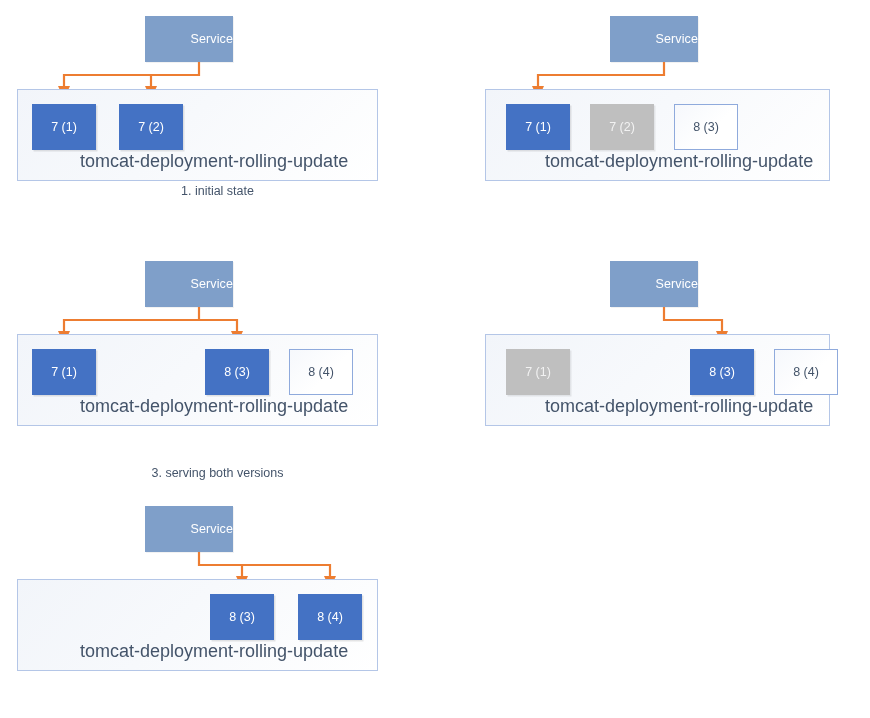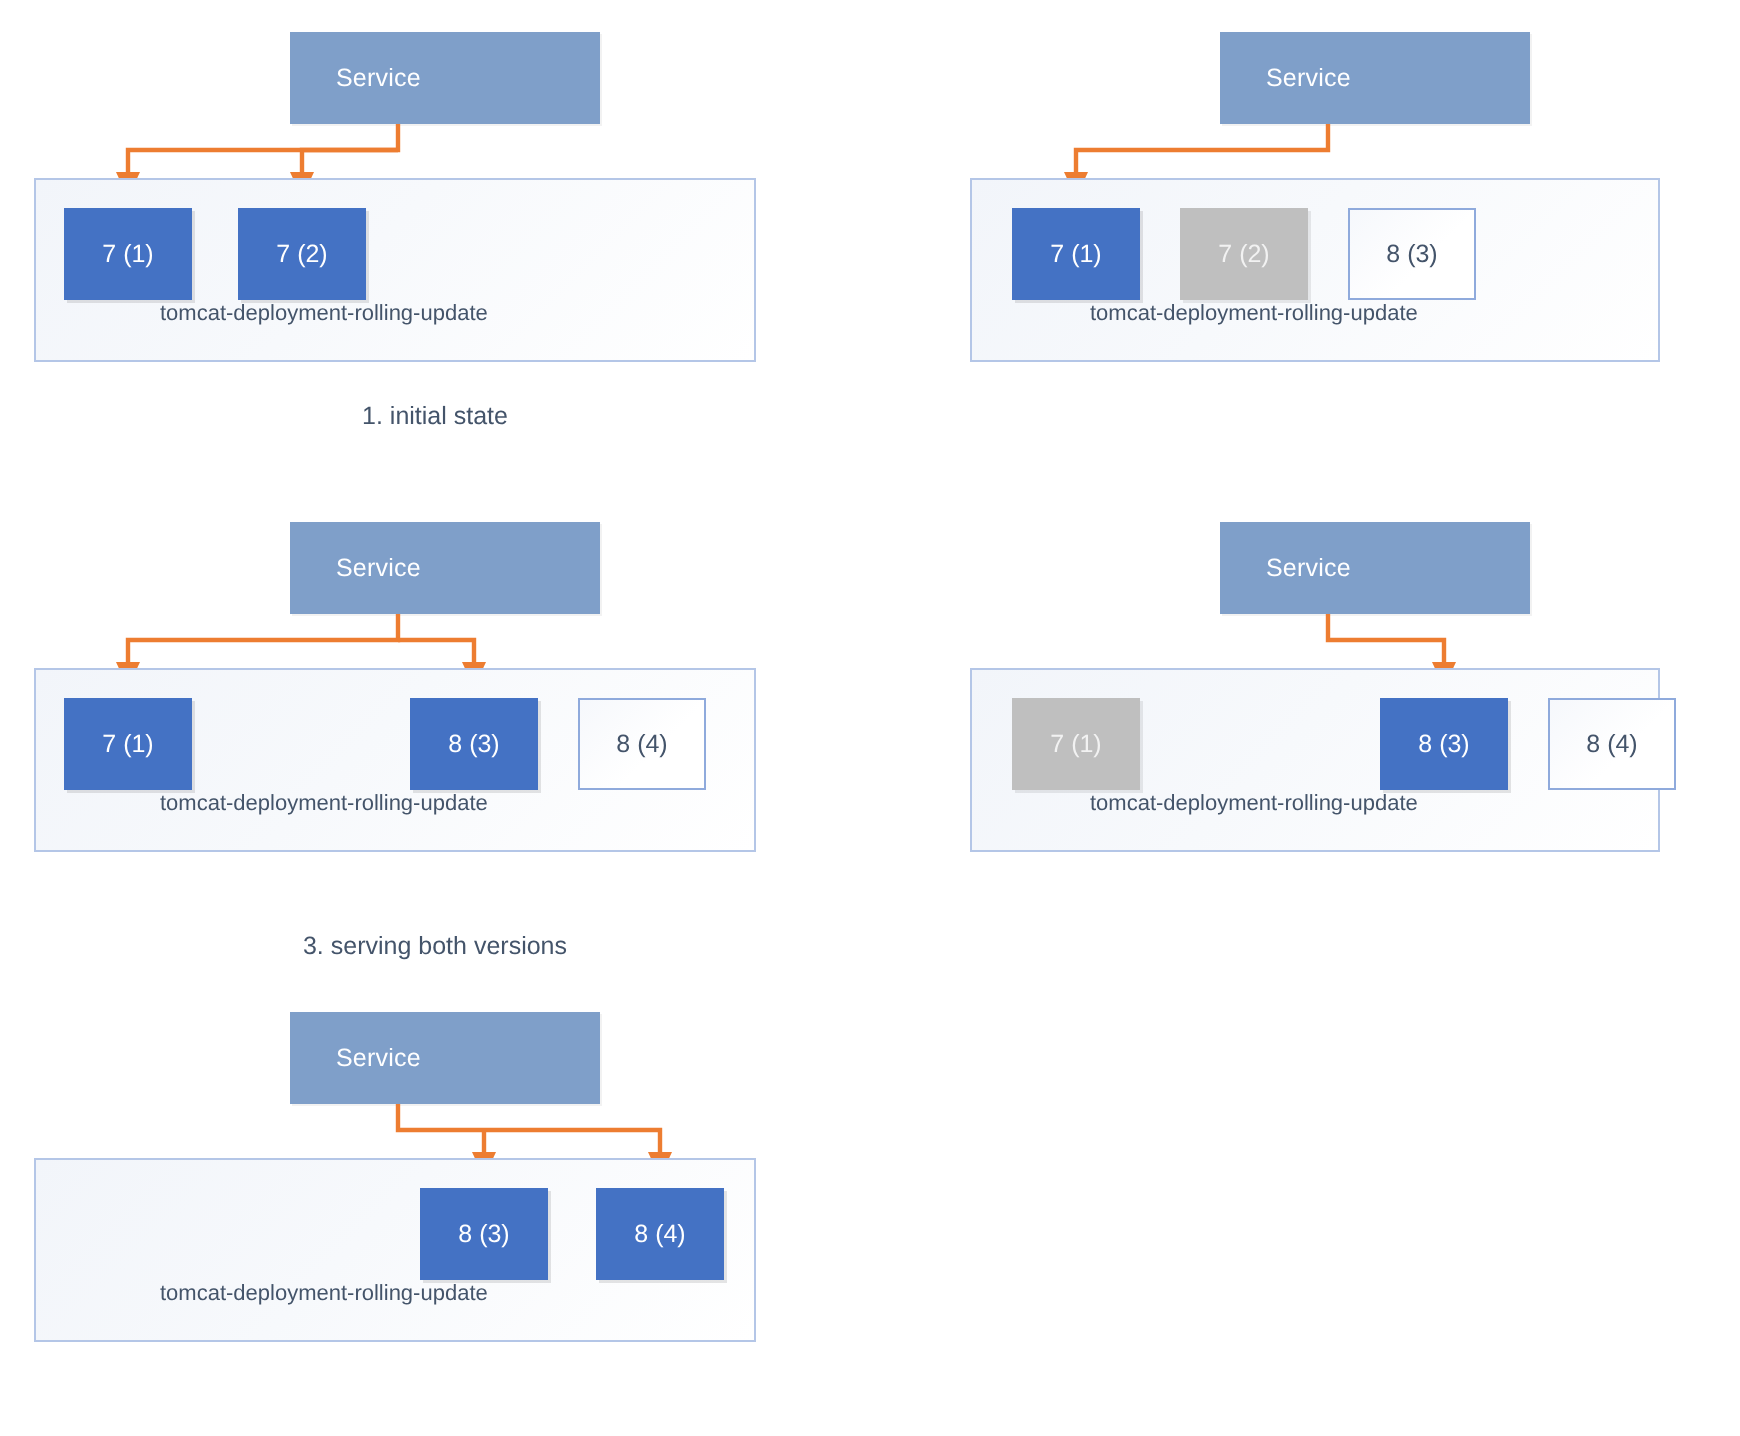--- a/index.html
+++ b/index.html
@@ -17,46 +17,45 @@
 
   .panel {
     position: absolute;
     width: 435px;
     height: 230px;
   }
 
   
   .service-box {
     position: absolute;
-    width: 132px;
+    width: 88px;
     height: 46px;
     background: #7F9FC9;
     box-shadow: 1px 1px 0 0 rgba(0,0,0,0.05);
     display: flex;
     align-items: center;
-    justify-content: flex-start;
-    padding-left: 23px;
+    justify-content: flex-end;
   }
   .service-label {
     color: #ffffff;
     font-size: 12.5px;
     letter-spacing: 0.1px;
     line-height: 1;
   }
 
   
   .deploy-box {
     position: absolute;
     border: 1px solid #B4C6E7;
     background: linear-gradient(135deg, #F2F5FA 0%, #F7F9FC 45%, #FFFFFF 100%);
     box-sizing: border-box;
   }
   .deploy-label {
     position: absolute;
-    font-size: 11px;
+    font-size: 18px;
     color: #44546A;
     white-space: nowrap;
     line-height: 1;
   }
 
   
   .pod {
     position: absolute;
     box-sizing: border-box;
     display: flex;
@@ -124,21 +123,21 @@
     <span class="deploy-label" style="left:62px; top:62px;">tomcat-deployment-rolling-update</span>
   </div>
 
   <div class="pod active" style="left:32px; top:104px; width:64px; height:46px;">
     <span>7 (1)</span>
   </div>
   <div class="pod active" style="left:119px; top:104px; width:64px; height:46px;">
     <span>7 (2)</span>
   </div>
 
-  <div class="caption" style="top:202px;">1. initial state</div>
+  <div class="caption" style="top:185px;">1. initial state</div>
 </div>
 
 <div class="panel" style="left:435px; top:0px;">
 
   <div class="service-box" style="left:175px; top:16px;">
     <span class="service-label">Service</span>
   </div>
 
   <svg class="connector">
     <g stroke="#ED7D31" stroke-width="2.2" fill="none">

